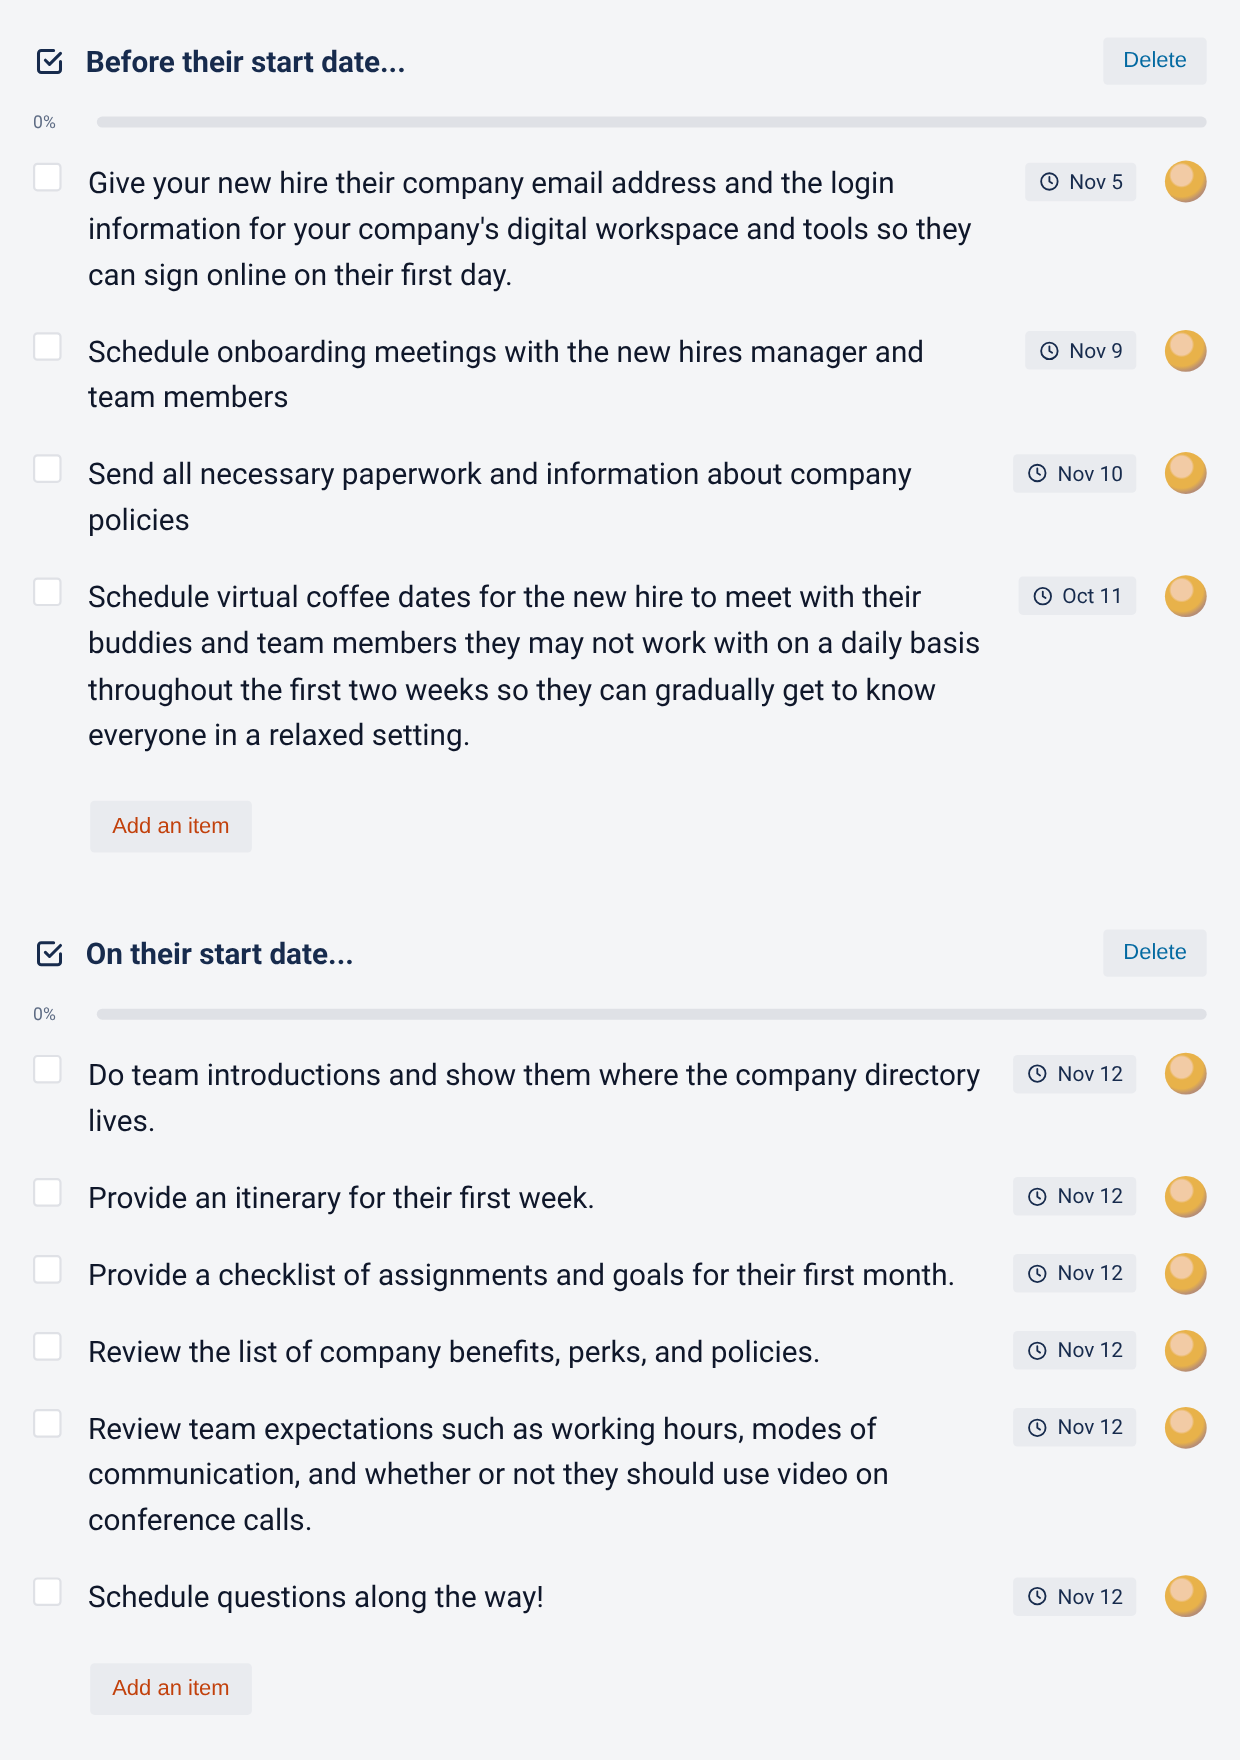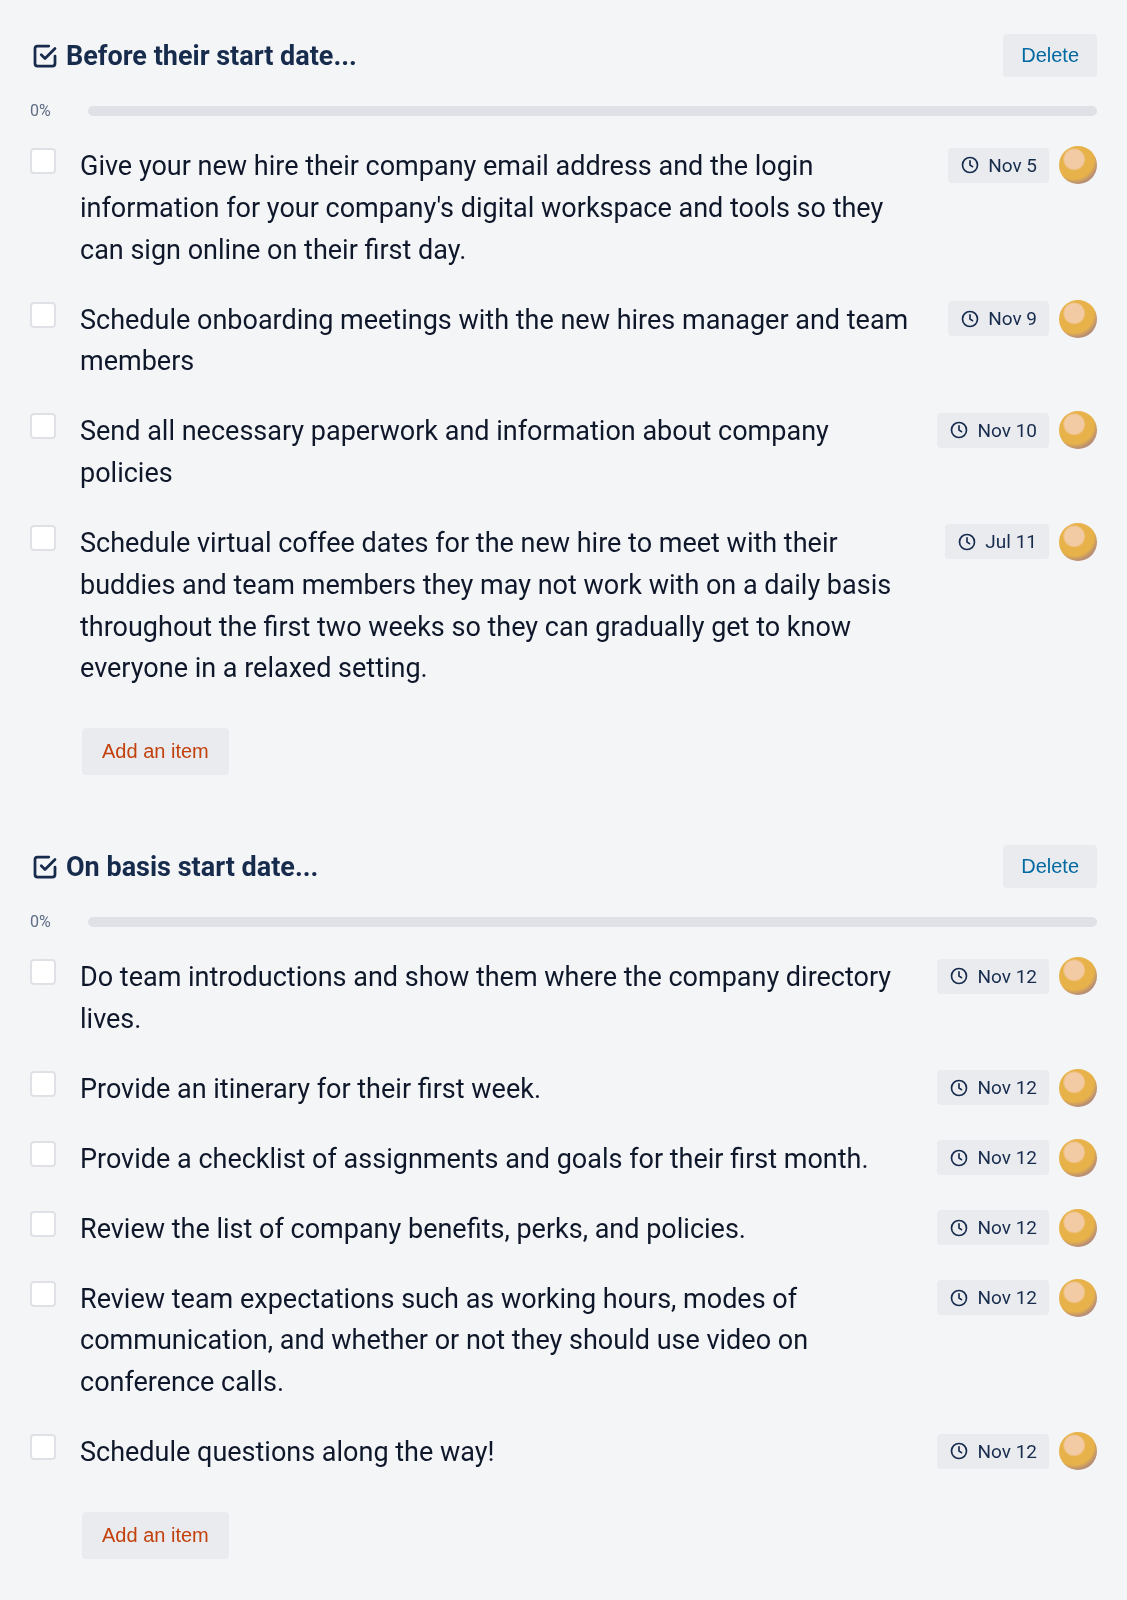--- a/index.html
+++ b/index.html
@@ -7,21 +7,21 @@
     font-family: -apple-system, BlinkMacSystemFont, "Segoe UI", Roboto, Helvetica, Arial, sans-serif;
     background: #f4f5f7;
     color: #172b4d;
     width: 1127px;
     padding: 34px 30px 60px 30px;
   }
   .section { margin-bottom: 70px; }
   .section-header {
     display: flex;
     align-items: center;
-    gap: 6px;
+    gap: 18px;
     margin-bottom: 24px;
   }
   .section-header .check-icon {
     width: 30px; height: 30px;
     display: flex; align-items: center; justify-content: center;
   }
   .section-title {
     font-size: 27px;
     font-weight: 700;
     color: #172b4d;
@@ -73,21 +73,21 @@
   .item-text {
     flex: 1;
     font-size: 27px;
     line-height: 1.55;
     color: #0f172a;
     padding-right: 4px;
   }
   .item-meta {
     display: flex;
     align-items: center;
-    gap: 10px;
+    gap: 26px;
     flex-shrink: 0;
   }
   .date-chip {
     display: inline-flex;
     align-items: center;
     gap: 8px;
     background: #e9ebef;
     color: #172b4d;
     border-radius: 4px;
     padding: 6px 12px;
@@ -179,33 +179,33 @@
         <div class="checkbox"></div>
         <div class="item-text">Schedule virtual coffee dates for the new hire to meet with their buddies and team members they may not work with on a daily basis throughout the first two weeks so they can gradually get to know everyone in a relaxed setting.</div>
         <div class="item-meta">
           <span class="date-chip">
             <span>
               <svg width="20" height="20" viewBox="0 0 24 24" fill="none" stroke="#172b4d" stroke-width="2" stroke-linecap="round" stroke-linejoin="round">
     <circle cx="12" cy="12" r="9"></circle>
     <path d="M12 7v5l3 2"></path>
   </svg>
             </span>
-            <span>Jul 11</span>
+            <span>Oct 11</span>
           </span>
           <div class="avatar"></div>
         </div>
       </div><button class="add-item-btn">Add an item</button></div>
     <div class="section"><div class="section-header">
         <span class="check-icon">
           <svg width="30" height="30" viewBox="0 0 24 24" fill="none" stroke="#172b4d" stroke-width="2.2" stroke-linecap="round" stroke-linejoin="round">
     <path d="M9 11l3 3 8-8"></path>
     <path d="M20 12v6a2 2 0 0 1-2 2H6a2 2 0 0 1-2-2V6a2 2 0 0 1 2-2h9"></path>
   </svg>
         </span>
-        <h2 class="section-title">On basis start date...</h2>
+        <h2 class="section-title">On their start date...</h2>
         <button class="delete-btn">Delete</button>
       </div><div class="progress-row">
         <span class="progress-pct">0%</span>
         <div class="progress-bar"></div>
       </div><div class="item-row">
         <div class="checkbox"></div>
         <div class="item-text">Do team introductions and show them where the company directory lives.</div>
         <div class="item-meta">
           <span class="date-chip">
             <span>

